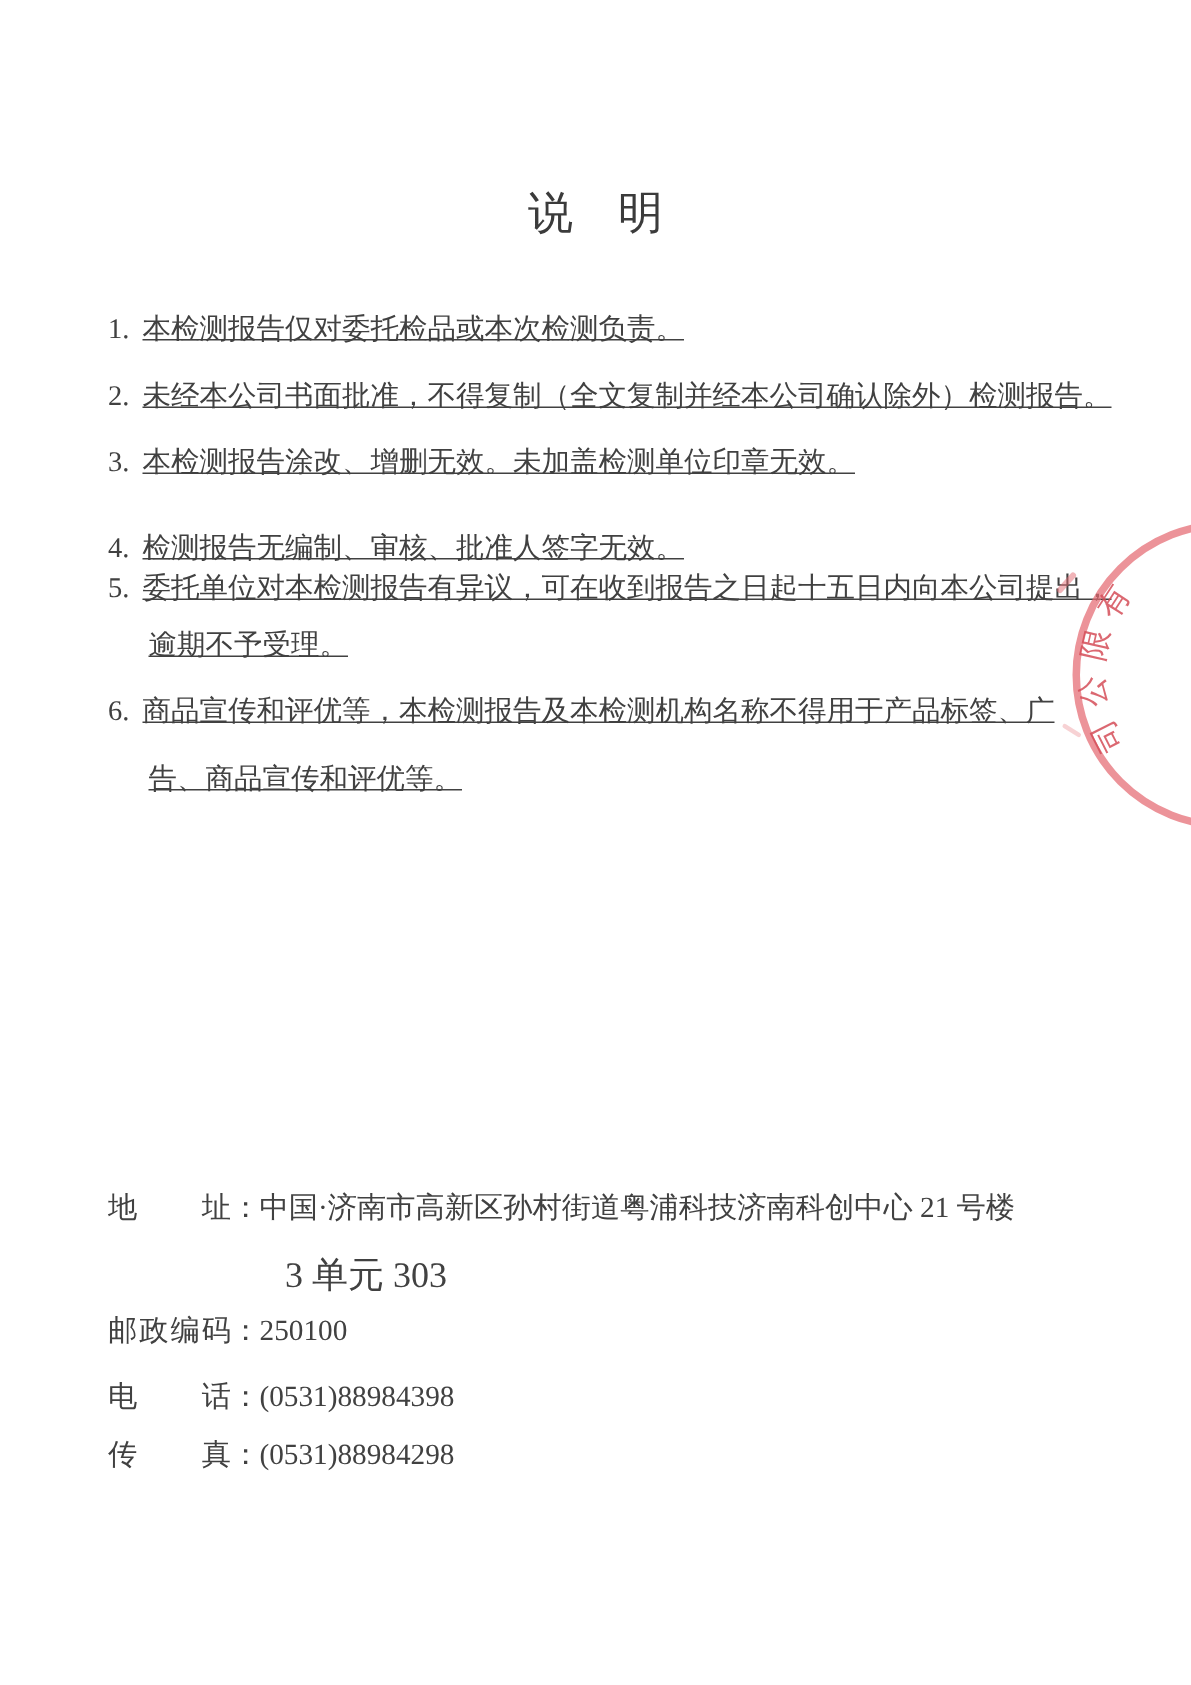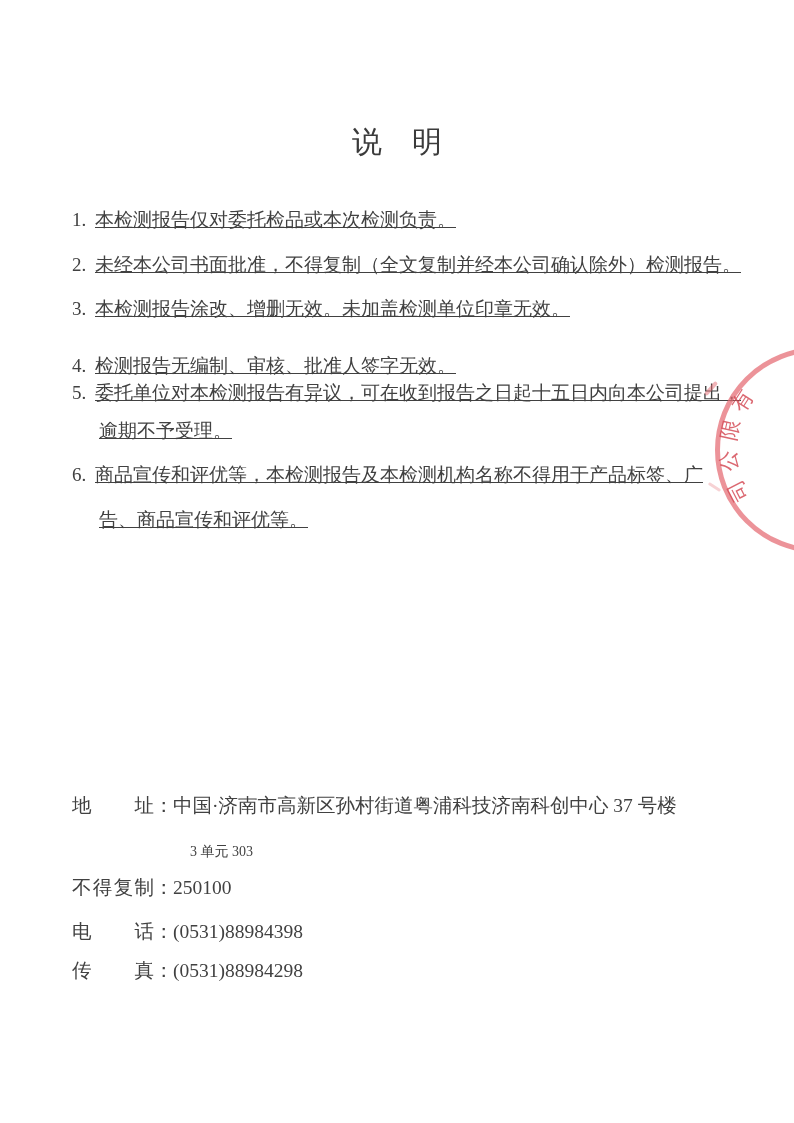--- a/index.html
+++ b/index.html
@@ -29,21 +29,21 @@
   .c-row{
     position:absolute;left:72px;
     font-size:19.5px;line-height:27px;white-space:nowrap;color:#414141;
   }
   .clabel{
     display:inline-block;width:82px;
     text-align:justify;text-align-last:justify;
   }
   .c-colon{display:inline-block;width:17px;}
   .c-val{display:inline-block;margin-left:2px;}
-  .c-row2{position:absolute;left:190px;font-size:14px;line-height:27px;white-space:nowrap;color:#414141;text-align:center;}
+  .c-row2{position:absolute;left:190px;font-size:24px;line-height:27px;white-space:nowrap;color:#414141;text-align:center;}
   
   .seal{
     position:absolute;left:715px;top:347px;width:206px;height:206px;
     pointer-events:none;
   }
   .seal-ring{
     position:absolute;inset:0;border-radius:50%;
     border:5px solid rgba(228,105,113,0.72);
     box-sizing:border-box;
   }
@@ -89,27 +89,27 @@
     <div class="note-line" style="top:461px">
       <span class="num">6.</span><span>商品宣传和评优等，本检测报告及本检测机构名称不得用于产品标签、广</span>
     </div>
     <div class="note-line cont" style="top:506px">
       <span>告、商品宣传和评优等。</span>
     </div>
   </div>
 
   <div>
     <div class="c-row" style="top:792px">
-      <span class="clabel">地址</span><span class="c-colon">：</span><span class="c-val">中国·济南市高新区孙村街道粤浦科技济南科创中心 37 号楼</span>
+      <span class="clabel">地址</span><span class="c-colon">：</span><span class="c-val">中国·济南市高新区孙村街道粤浦科技济南科创中心 21 号楼</span>
     </div>
     <div class="c-row2" style="top:838px">
       <span>3 单元 303</span>
     </div>
     <div class="c-row" style="top:874px">
-      <span class="clabel">不得复制</span><span class="c-colon">：</span><span class="c-val">250100</span>
+      <span class="clabel">邮政编码</span><span class="c-colon">：</span><span class="c-val">250100</span>
     </div>
     <div class="c-row" style="top:918px">
       <span class="clabel">电话</span><span class="c-colon">：</span><span class="c-val">(0531)88984398</span>
     </div>
     <div class="c-row" style="top:957px">
       <span class="clabel">传真</span><span class="c-colon">：</span><span class="c-val">(0531)88984298</span>
     </div>
   </div>
 
   <div class="seal">

